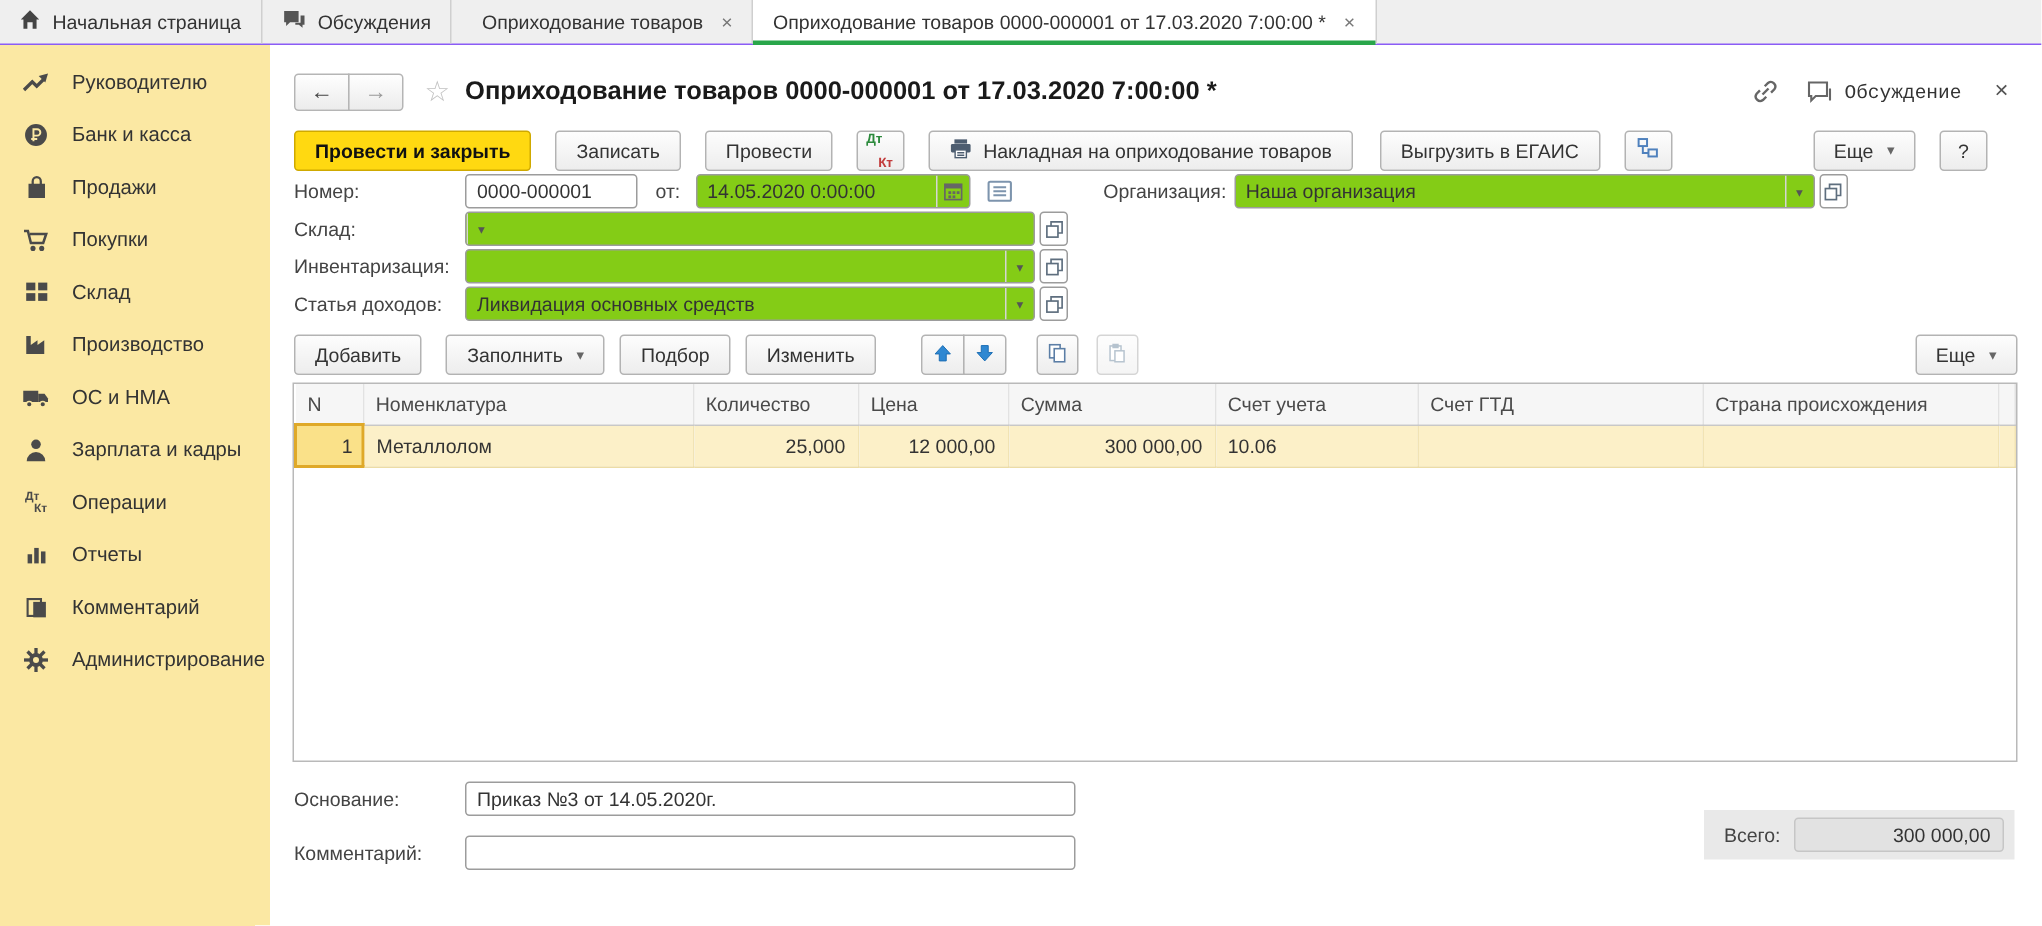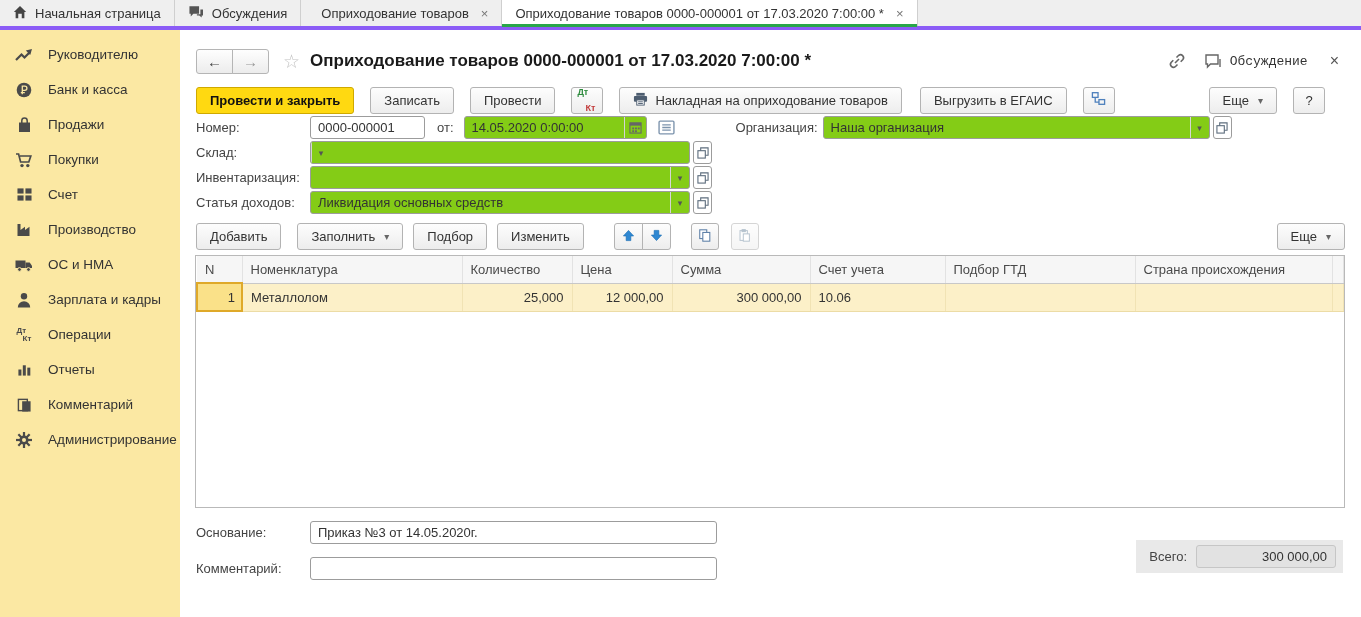--- a/index.html
+++ b/index.html
@@ -1,21 +1,21 @@
 <!DOCTYPE html>
 <html><head>
 <meta charset="utf-8">
 <style>
   * { margin:0; padding:0; box-sizing:border-box; }
   html,body { width:1361px; height:617px; overflow:hidden; }
   body { font-family:"Liberation Sans", sans-serif; font-size:13px; color:#333; background:#fff; position:relative; }
 
   
   .tabbar { position:absolute; top:0; left:0; right:0; height:30px; background:#efefef;
-            border-bottom:4px solid #8b5cf6; display:flex; align-items:stretch; }
+            border-bottom:1px solid #8b5cf6; display:flex; align-items:stretch; }
   .tab { display:flex; align-items:center; gap:8px; padding:0 13px; border-right:1px solid #cfcfcf;
          color:#333; white-space:nowrap; position:relative; cursor:default; }
   .tab.active { background:#fff; }
   .tab.active::after { content:""; position:absolute; left:0; right:0; bottom:-1px; height:3px; background:#29a64a; }
   .tab .tclose { color:#777; margin-left:4px; font-size:13px; }
   .tab-gap { width:7px; }
 
   
   .sidebar { position:absolute; top:30px; left:0; bottom:0; width:180px; background:#fbe8a3; padding-top:7px; }
   .side-item { display:flex; align-items:center; height:35px; padding-left:14px; gap:14px; font-size:13.5px; color:#333; cursor:default; }
@@ -166,21 +166,21 @@
   </div>
   <div class="side-item">
     <span class="ic">
       <svg width="15" height="15" viewBox="0 0 16 16" fill="#4a4a4a">
           <rect x="0.5" y="1.5" width="6.5" height="5.5"></rect>
           <rect x="9" y="1.5" width="6.5" height="5.5"></rect>
           <rect x="0.5" y="9" width="6.5" height="5.5"></rect>
           <rect x="9" y="9" width="6.5" height="5.5"></rect>
         </svg>
     </span>
-    <span>Счет</span>
+    <span>Склад</span>
   </div>
   <div class="side-item">
     <span class="ic">
       <svg width="16" height="15" viewBox="0 0 16 15">
           <path d="M1.5 14 V2 h3 v6 l4.5-3.2 V8 l4.5-3.2 V14 z" fill="#4a4a4a"></path>
         </svg>
     </span>
     <span>Производство</span>
   </div>
   <div class="side-item">
@@ -448,21 +448,21 @@
           <col>
       </colgroup>
       <thead>
         <tr>
           <th>N</th>
           <th>Номенклатура</th>
           <th>Количество</th>
           <th>Цена</th>
           <th>Сумма</th>
           <th>Счет учета</th>
-          <th>Подбор ГТД</th>
+          <th>Счет ГТД</th>
           <th>Страна происхождения</th>
           <th></th>
         </tr>
       </thead>
       <tbody>
         <tr class="data">
           <td class="ncell">1</td>
           <td>Металлолом</td>
           <td class="num">25,000</td>
           <td class="num">12 000,00</td>

